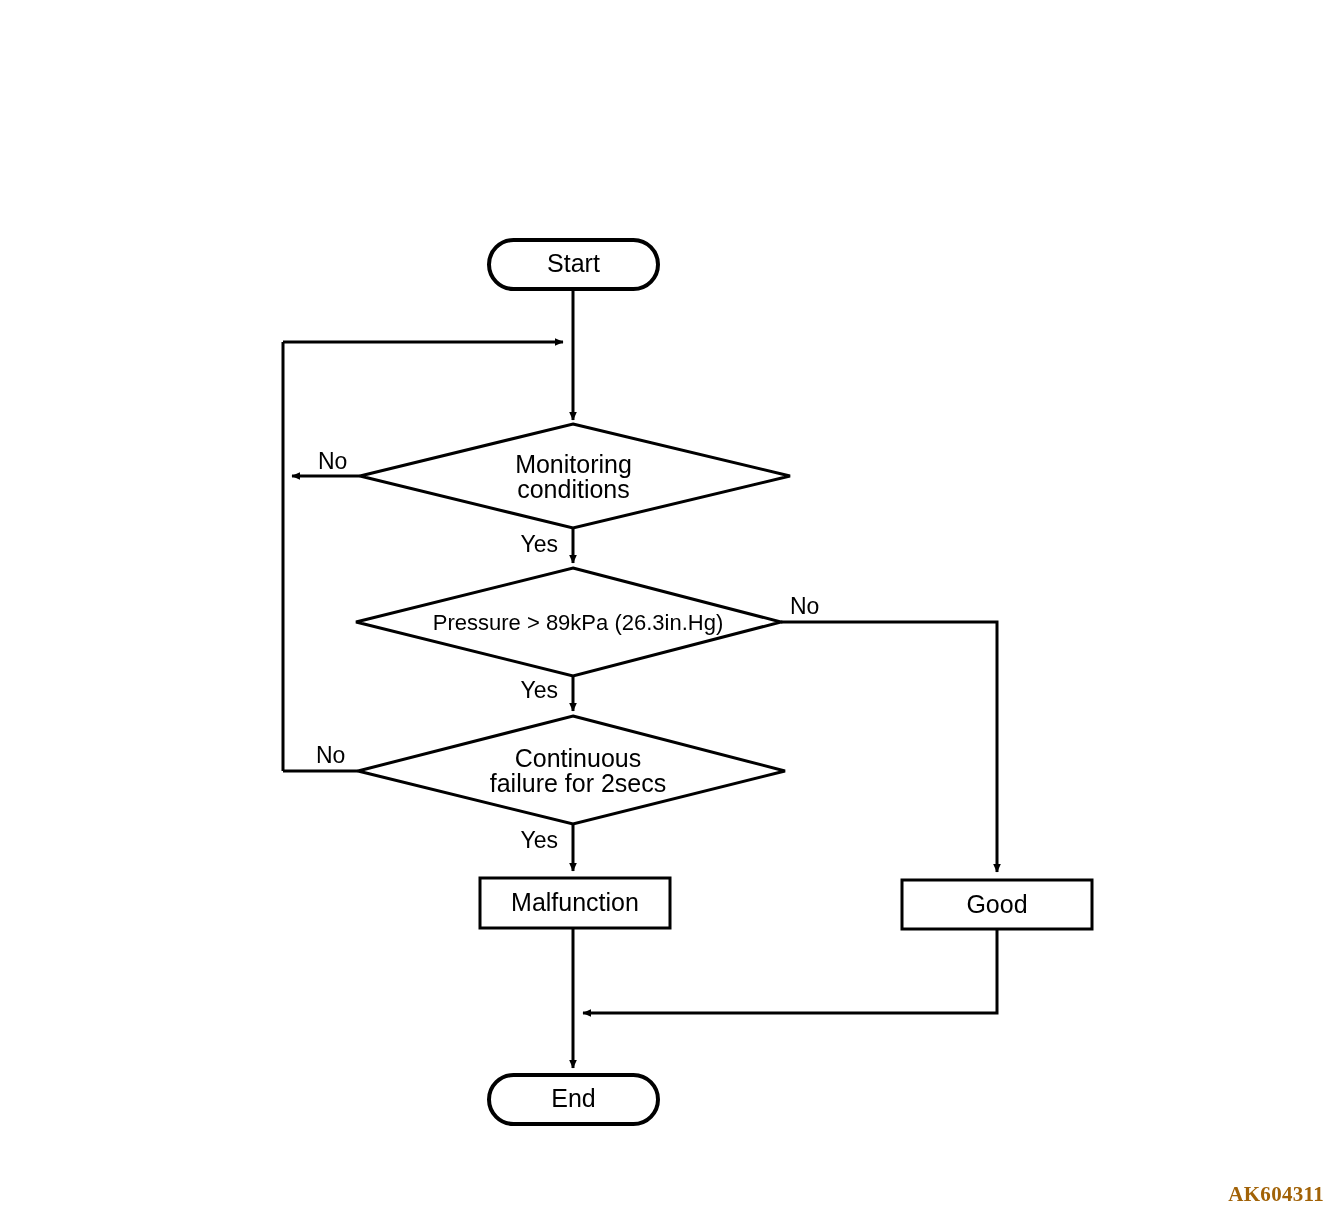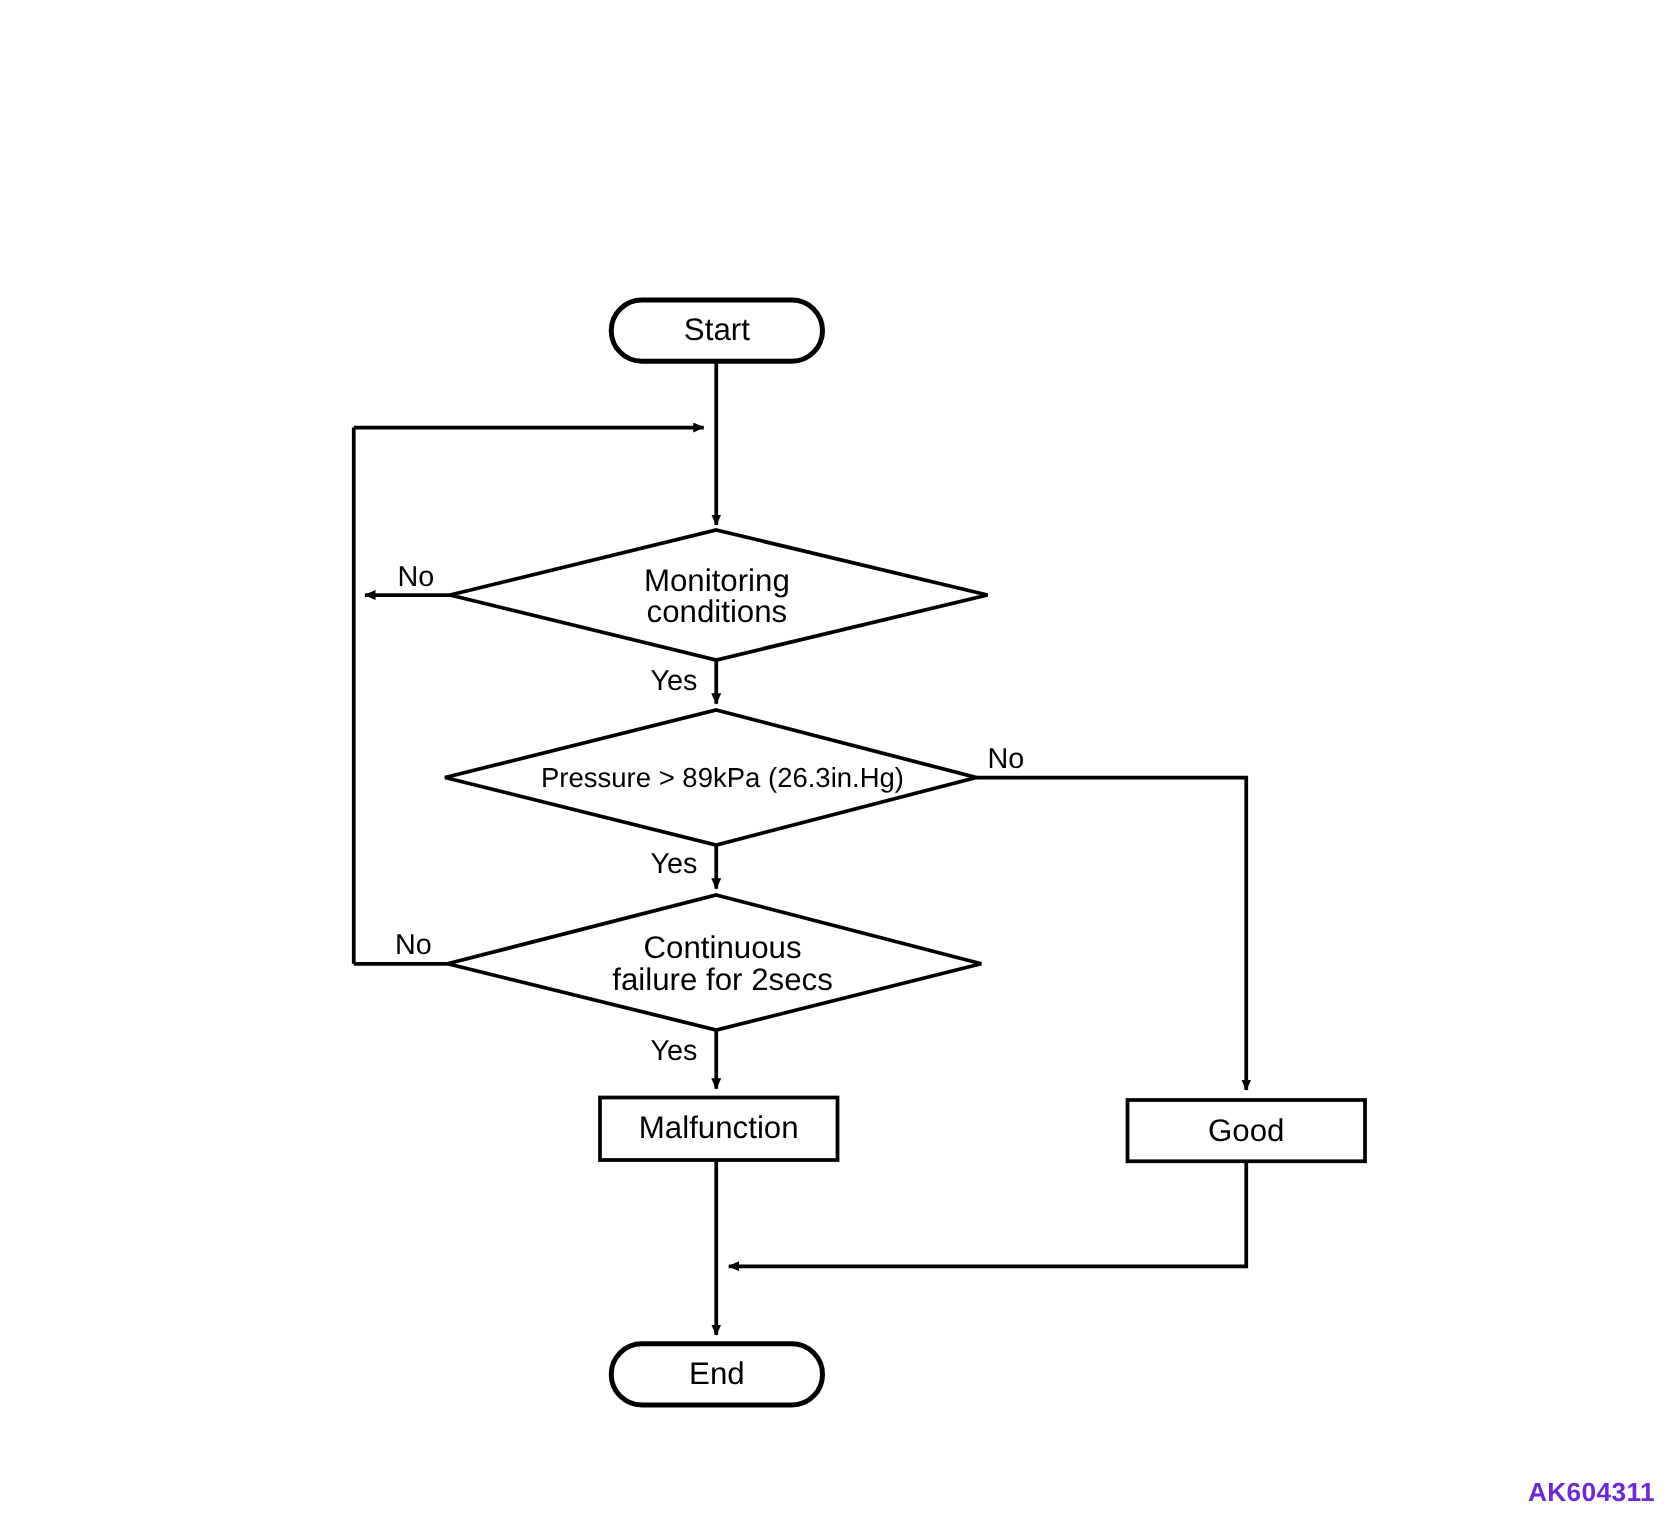--- a/index.html
+++ b/index.html
@@ -63,24 +63,24 @@
     font-size: 23px;
     fill: #000000;
     dominant-baseline: middle;
   }
   .branch-label.anchor-end { text-anchor: end; }
   .branch-label.anchor-start { text-anchor: start; }
   .ref-code {
     position: absolute;
     right: 14px;
     bottom: 18px;
-    font-family: Liberation Sans, sans-serif;
+    font-family: Liberation Serif, serif;
     font-size: 21px;
     font-weight: bold;
-    color: #6d28d9;
+    color: #a16207;
     letter-spacing: 0.3px;
   }
 </style>
 </head>
 <body>
 
 <div id="diagram-root">
 
   <svg id="flowchart-svg" viewBox="0 0 1338 1225">
 

